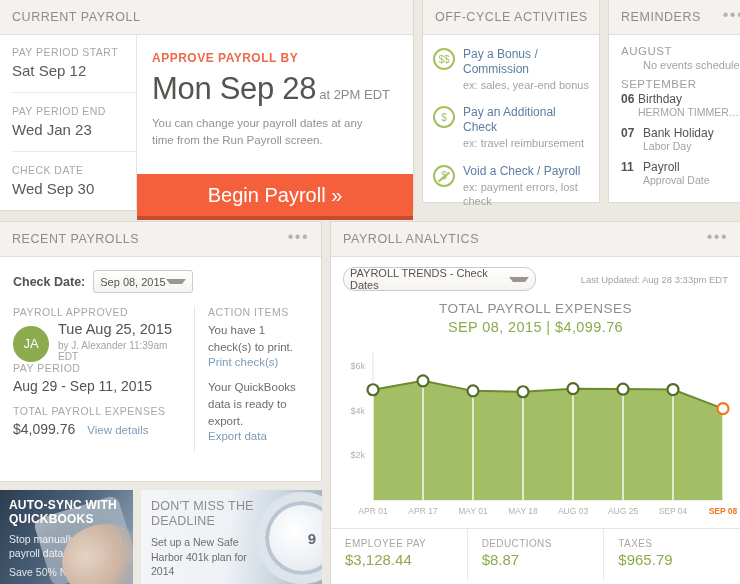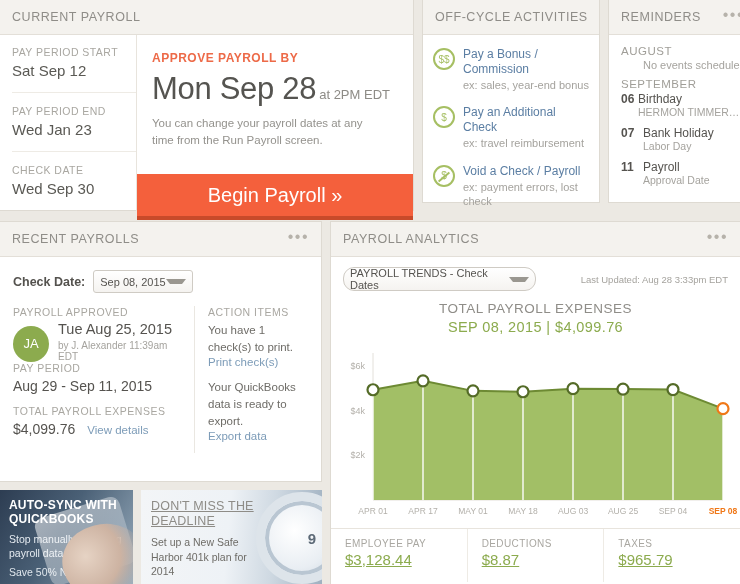--- a/index.html
+++ b/index.html
@@ -126,21 +126,21 @@
   #promo-qb .t3 { color: #dfe6ec; font-size: 10.5px; padding: 6px 10px 0 9px; }
   #promo-qb .hand { position: absolute; right: -14px; bottom: -18px; width: 84px; height: 78px;
     background: radial-gradient(circle at 30% 35%, #e6d3c4 0%, #cdb3a2 45%, rgba(160,140,128,0) 72%);
     border-radius: 45% 50% 40% 55%; transform: rotate(-16deg); }
   #promo-qb .tab { position: absolute; right: 4px; top: 16px; width: 88px; height: 70px;
     background: linear-gradient(150deg, rgba(255,255,255,.55), rgba(255,255,255,.12));
     border-radius: 9px; transform: rotate(-17deg); }
 
   #promo-401k { left: 141px; top: 490px; width: 181px; height: 94px;
     background: linear-gradient(95deg,#f3f5f7 0%,#eef2f6 48%,#cfd9e2 72%,#9fb0c0 100%); }
-  #promo-401k .t1 { color: #8e8c87; font-size: 12.5px; line-height: 1.2; padding: 9px 2px 0 10px; letter-spacing: .2px; text-decoration: underline; }
+  #promo-401k .t1 { color: #8e8c87; font-size: 12.5px; line-height: 1.2; padding: 9px 2px 0 10px; letter-spacing: .2px; }
   #promo-401k .t2 { color: #6e6c67; font-size: 10.5px; line-height: 1.4; padding: 6px 10px 0 10px; max-width: 120px; }
   #promo-401k .t3 { color: #6c93bb; font-size: 11px; padding: 6px 10px 0 10px; }
   #promo-401k .clock { position: absolute; right: -26px; top: 2px; width: 92px; height: 92px;
     border-radius: 50%; border: 9px solid #dde4ea;
     background: radial-gradient(circle at 40% 40%, #fff 0%, #e9eef3 60%, #c9d4de 100%);
     box-shadow: inset 0 0 0 4px #b9c6d2; }
   #promo-401k .clock::after { content:""; position:absolute; left:4px; top:30px; font-size:13px; }
   #promo-401k .num9 { position: absolute; right: 6px; top: 40px; color: #5d6a77; font-size: 15px; font-weight: bold; }
 
   
@@ -151,21 +151,21 @@
   .an-sel .v { font-size: 11px; color: #55534f; }
   .an-upd { margin-left: auto; font-size: 9.5px; color: #a5a39e; }
   .an-hdr { text-align: center; margin-top: 10px; }
   .an-h1 { font-size: 13.5px; color: #8f8d88; letter-spacing: .5px; }
   .an-h2 { font-size: 14.5px; color: #8cab4e; letter-spacing: .4px; margin-top: 3px; }
   .chartwrap { position: relative; margin-top: 8px; height: 185px; }
   .stats { display: flex; border-top: 1px solid #e8e4dd; height: 54px; }
   .stat { flex: 1; border-right: 1px solid #eeebe5; padding: 9px 0 0 14px; }
   .stat:last-child { border-right: none; }
   .st-l { font-size: 10px; color: #a9a7a1; letter-spacing: .4px; text-transform: uppercase; }
-  .st-v { font-size: 15px; color: #8cab4e; margin-top: 2px; text-decoration: underline; }
+  .st-v { font-size: 15px; color: #8cab4e; margin-top: 2px; }
 </style>
 </head>
 <body>
 
 <div class="page">
 
   <div class="card" id="current-payroll">
     <div class="card-head">
       <div class="card-title">CURRENT PAYROLL</div>
     </div>

